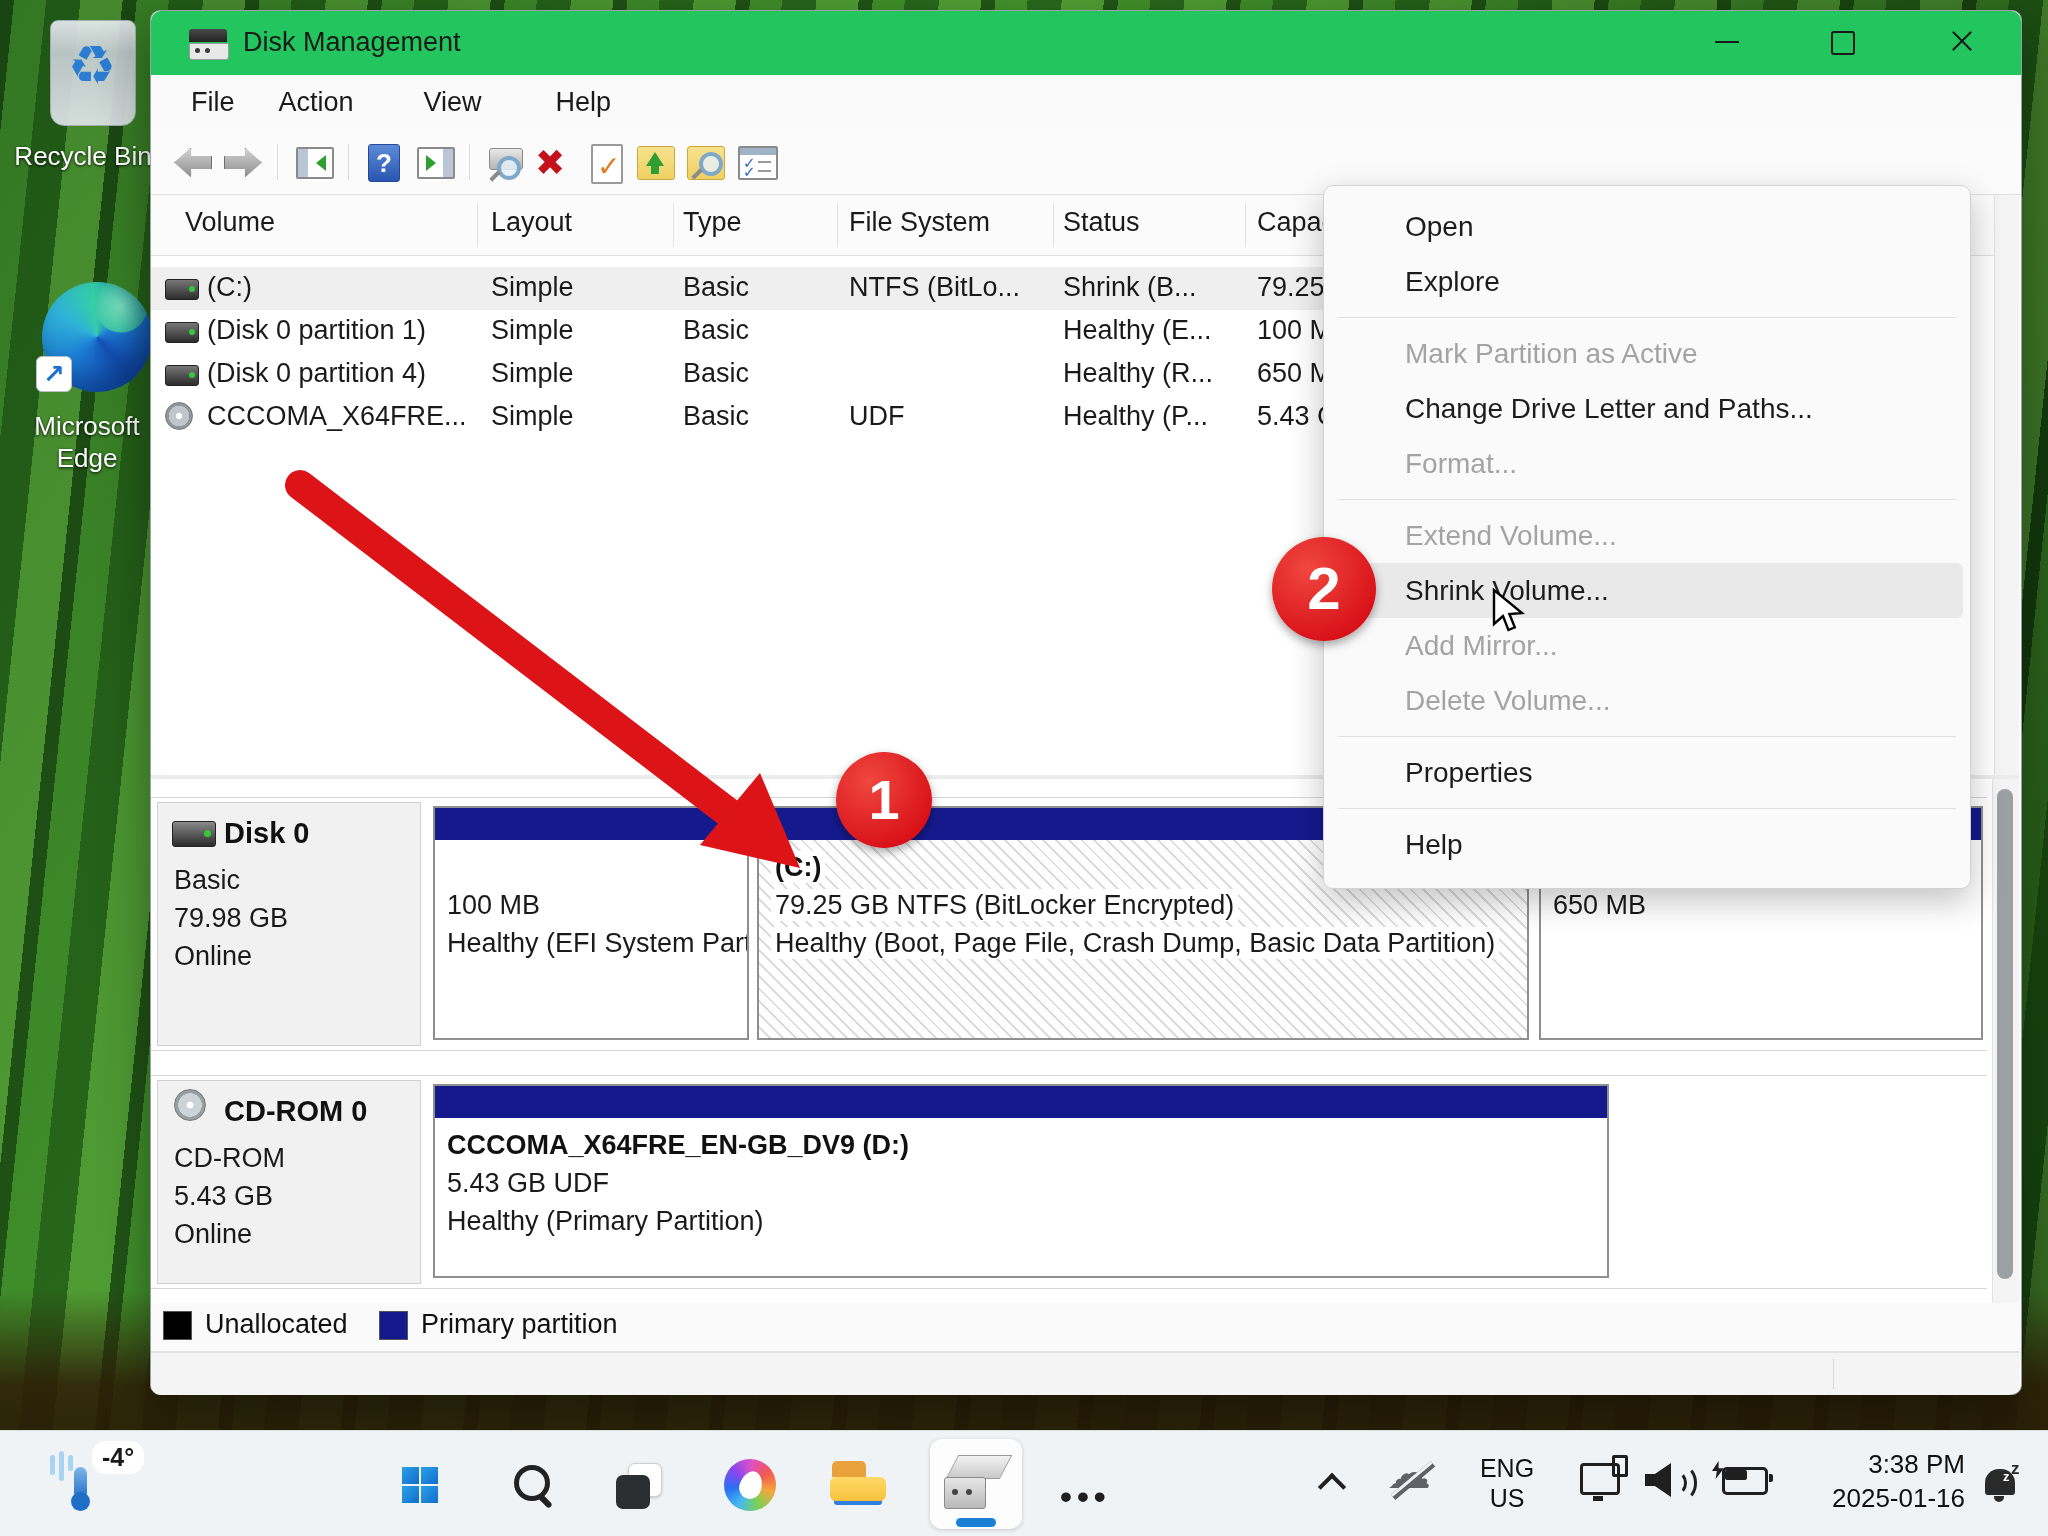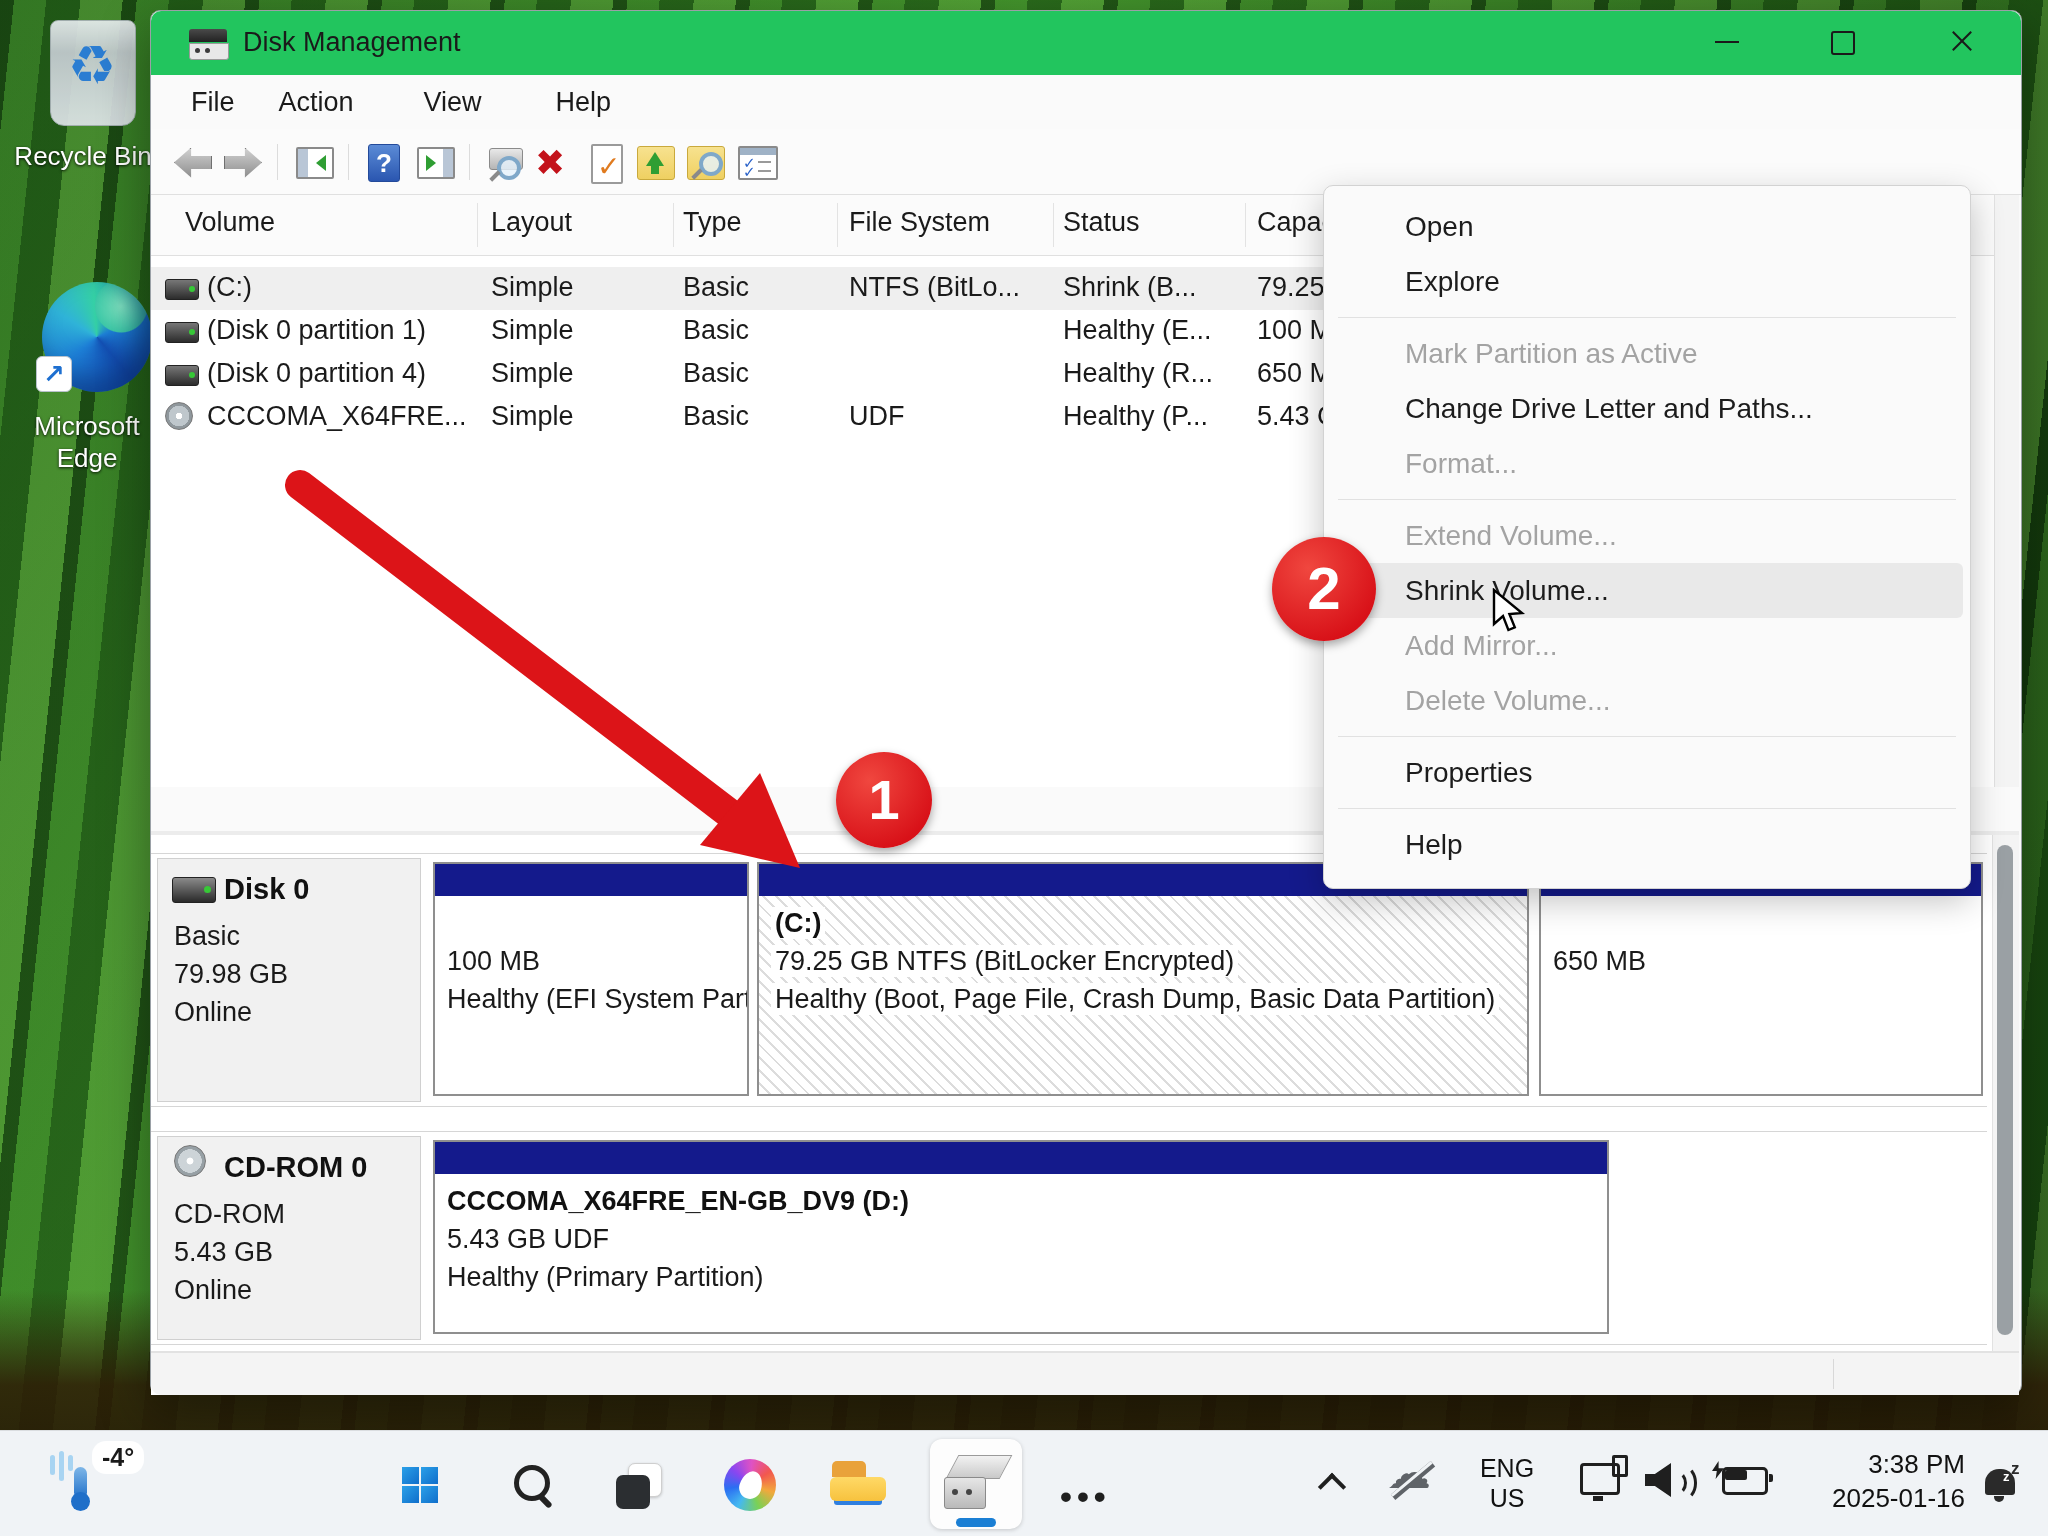--- a/index.html
+++ b/index.html
@@ -67,21 +67,21 @@
   .th{position:absolute;top:12px;height:48px;font-size:27px;color:#1a1a1a;}
   #thead{position:absolute;left:0;top:0;width:100%;height:60px;background:#fbfbfb;border-bottom:1px solid #e0e0e0;}
   .th-sep{position:absolute;top:8px;width:1px;height:44px;background:#e3e3e3;}
   .trow{position:absolute;left:0;width:1690px;height:43px;font-size:27px;color:#1a1a1a;}
   .trow.sel{background:#efefef;}
   .tc{position:absolute;top:5px;white-space:nowrap;overflow:hidden;}
   .drive-glyph{position:absolute;left:14px;top:12px;width:32px;height:19px;border-radius:3px;background:linear-gradient(180deg,#777,#2c2c2c);border:1px solid #222;}
   .drive-glyph::after{content:"";position:absolute;right:3px;top:6px;width:6px;height:6px;border-radius:50%;background:#37c837;}
   .cd-glyph{position:absolute;left:14px;top:6px;width:26px;height:26px;border-radius:50%;background:radial-gradient(circle,#fff 0 18%,#bfc7cc 19% 55%,#8f979c 56% 100%);border:1px solid #777;}
   
-  #graph-pane{left:0;top:820px;width:1868px;height:560px;background:#fff;border-top:4px solid #ececec;}
+  #graph-pane{left:0;top:764px;width:1868px;height:560px;background:#fff;border-top:4px solid #ececec;}
   .disk-row{position:absolute;left:0;width:1836px;border-top:1px solid #d6d6d6;border-bottom:1px solid #d6d6d6;}
   .disk-info{position:absolute;left:6px;top:4px;width:262px;bottom:4px;background:#f1f1f1;border:1px solid #d0d0d0;}
   .disk-name{position:absolute;left:66px;top:14px;font-size:29px;font-weight:bold;color:#111;}
   .disk-line{position:absolute;left:16px;font-size:27px;color:#1a1a1a;}
   .big-drive{position:absolute;left:14px;top:18px;width:42px;height:24px;border-radius:3px;background:linear-gradient(180deg,#8a8a8a,#2a2a2a);border:1px solid #222;}
   .big-drive::after{content:"";position:absolute;right:4px;top:8px;width:7px;height:7px;border-radius:50%;background:#37c837;}
   .big-cd{position:absolute;left:16px;top:8px;width:30px;height:30px;border-radius:50%;background:radial-gradient(circle,#fff 0 16%,#cdd4d8 17% 55%,#97a0a5 56% 100%);border:1px solid #777;}
   .pbox{position:absolute;top:8px;bottom:10px;background:#fff;border:2px solid #8f8f8f;}
   .pbox .strip{position:absolute;left:0;top:0;width:100%;height:32px;background:#141a8c;}
   .pbox .content{position:absolute;left:0;top:32px;right:0;bottom:0;padding:8px 12px;overflow:hidden;}
@@ -359,20 +359,26 @@
             <div class="pl">Healthy (Primary Partition)</div>
           </div>
         </div>
       </div>
 
       <div class="sb-track" style="right:0;top:0;width:26px;height:560px;">
         <div class="sb-thumb" style="top:10px;height:490px;"></div>
       </div>
     </div>
 
+    <div class="abs" id="legend">
+      <div class="lg-sq" style="left:12px;background:#000;"></div>
+      <span class="lg-label" style="left:54px;">Unallocated</span>
+      <div class="lg-sq" style="left:228px;background:#141a8c;"></div>
+      <span class="lg-label" style="left:270px;">Primary partition</span>
+    </div>
 
     <div class="abs" id="statusbar">
       <div class="vsep-status" style="left:1682px;"></div>
     </div>
   </div>
 
   <div class="abs" id="ctx">
     <div class="mi">Open</div>
     <div class="mi">Explore</div>
     <div class="mi-sep"></div>

